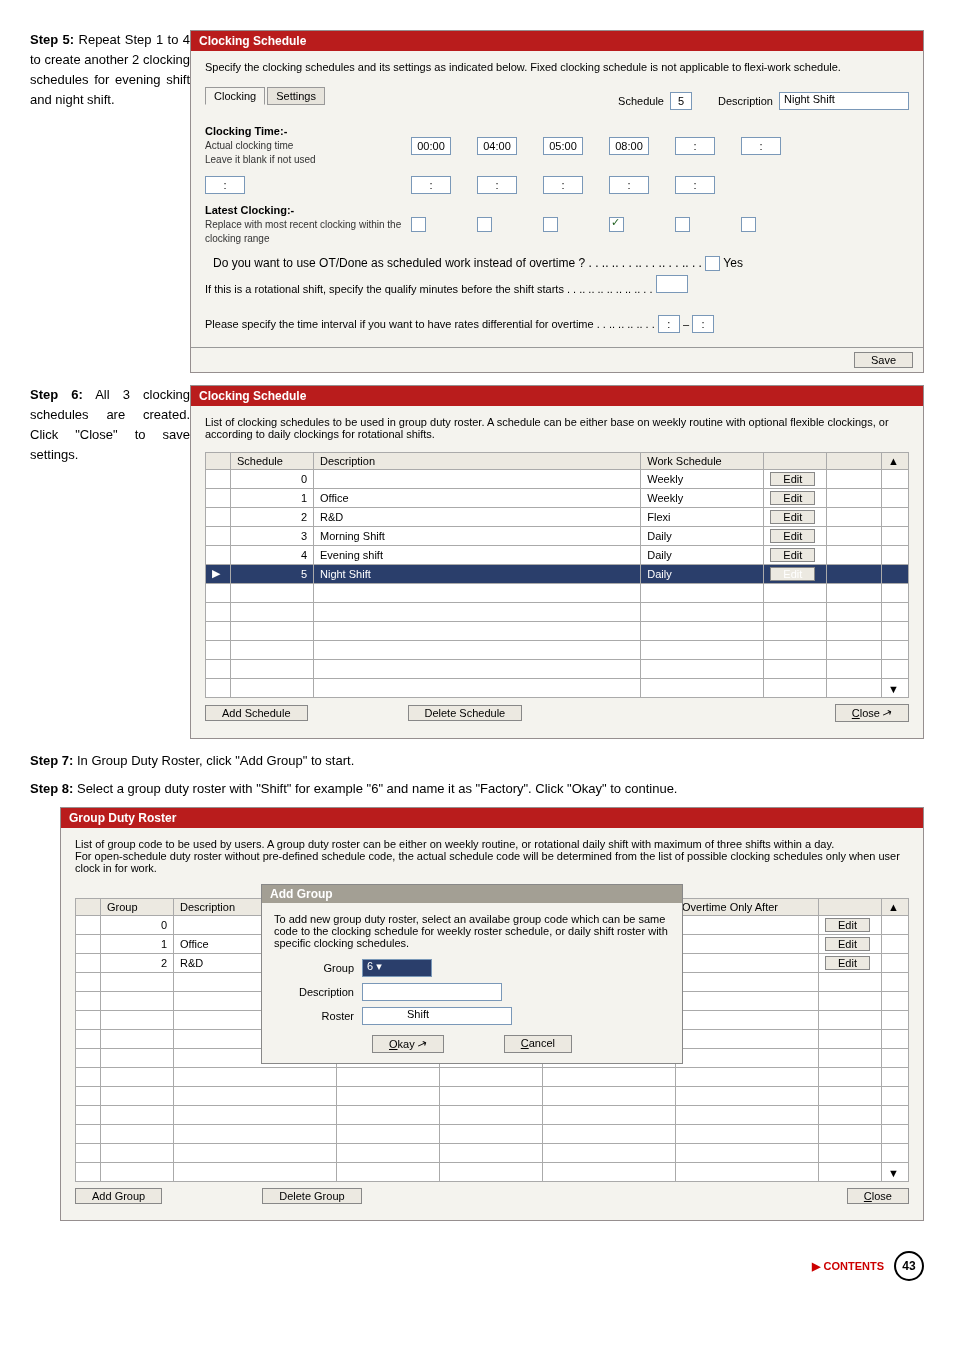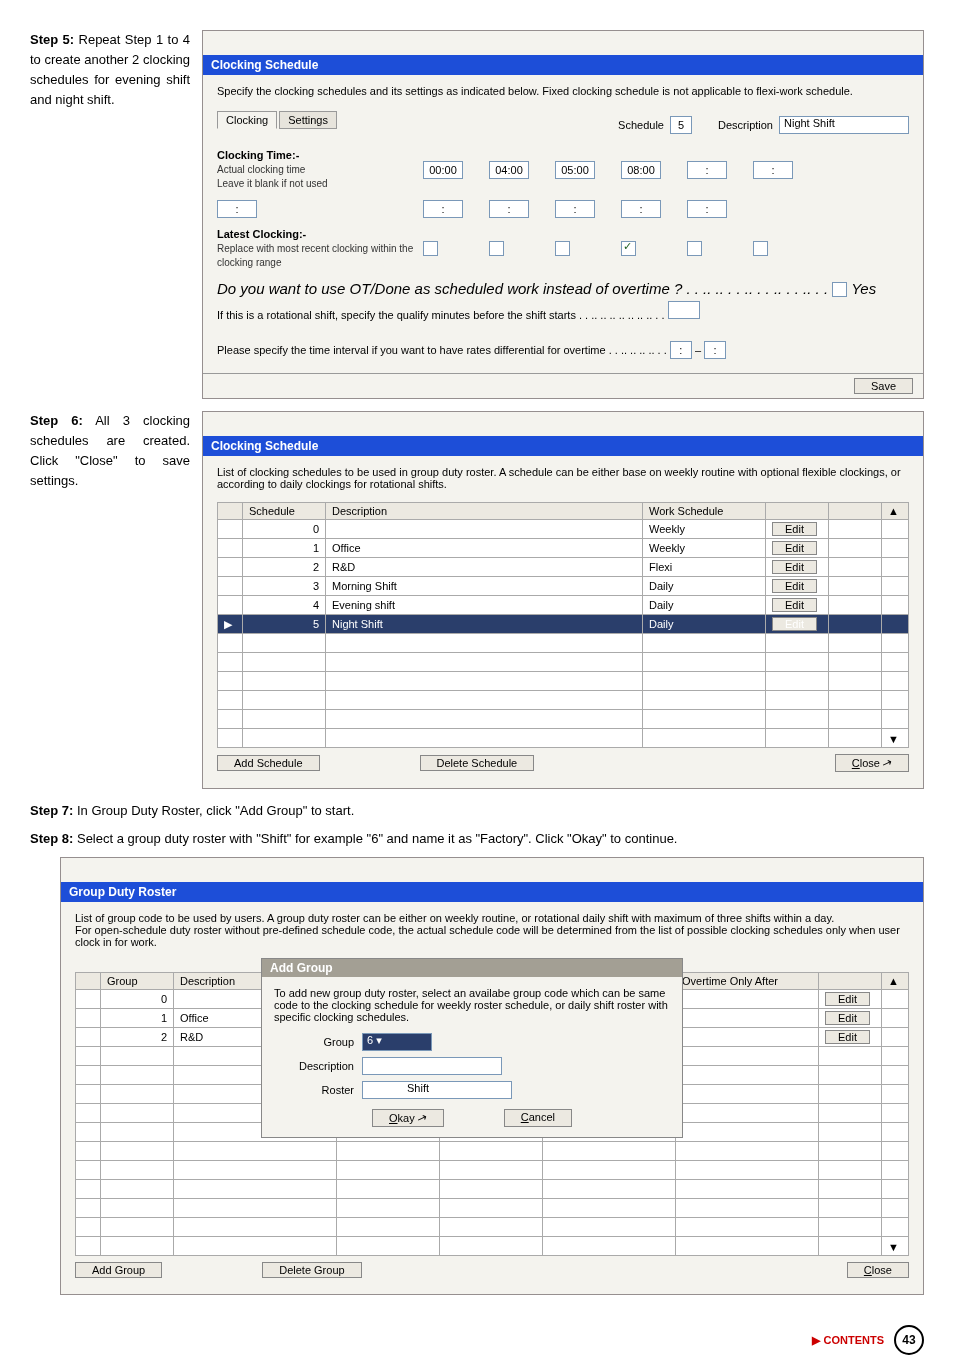--- a/index.html
+++ b/index.html
@@ -12,36 +12,34 @@
     color: #000;
   }
   .row {
     display: flex;
     align-items: flex-start;
     margin-bottom: 12px;
   }
   .left-col {
     width: 160px;
     flex-shrink: 0;
-    padding-right: 12px;
     text-align: justify;
   }
   .panel {
     flex: 1;
     border: 1px solid #968f8f;
     background: #f4f3ee;
     position: relative;
   }
   .panel-title {
-    background: #1d4ed8;
+    background: #b91c1c;
     color: #fff;
     font-weight: bold;
     padding: 3px 8px;
     font-size: 12px;
-    margin-top: 24px;
   }
   .panel-inner {
     padding: 10px 14px;
   }
   .tabbar {
     display: flex;
     gap: 2px;
     margin-bottom: 10px;
   }
   .tab {
@@ -224,21 +222,21 @@
           <span class="sub">Replace with most recent clocking within the clocking range</span>
         </span>
         <span class="chk"></span>
         <span class="chk"></span>
         <span class="chk"></span>
         <span class="chk checked"></span>
         <span class="chk"></span>
         <span class="chk"></span>
       </div>
 
-      <div style="font-size:15px;margin:4px 0;font-style:italic;">
+      <div style="font-size:12px;margin:4px 8px;">
         <span>Do you want to use OT/Done as scheduled work instead of overtime ? . . .. .. . . .. . . .. . . .. . .</span>
         <span class="chk" style="vertical-align:middle;"></span>
         <span>Yes</span>
       </div>
       <div style="font-size:11px;margin:4px 0 20px;">
         <span>If this is a rotational shift, specify the qualify minutes before the shift starts . . .. .. .. .. .. .. .. . .</span>
         <span class="field short" style="width:30px;"></span>
       </div>
       <div style="font-size:11px;margin:4px 0;">
         <span>Please specify the time interval if you want to have rates differential for overtime . . .. .. .. .. . .</span>

